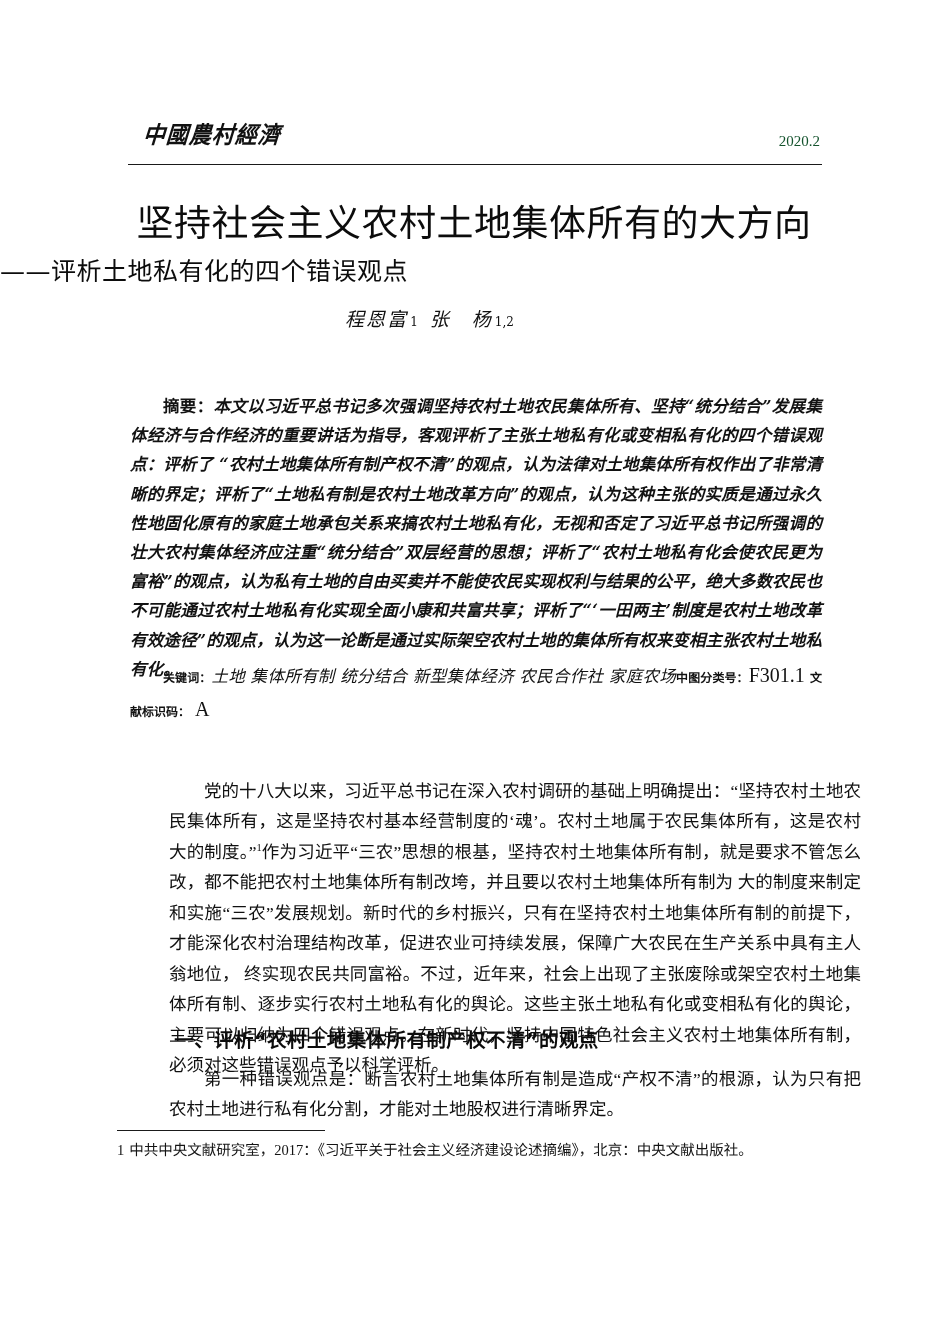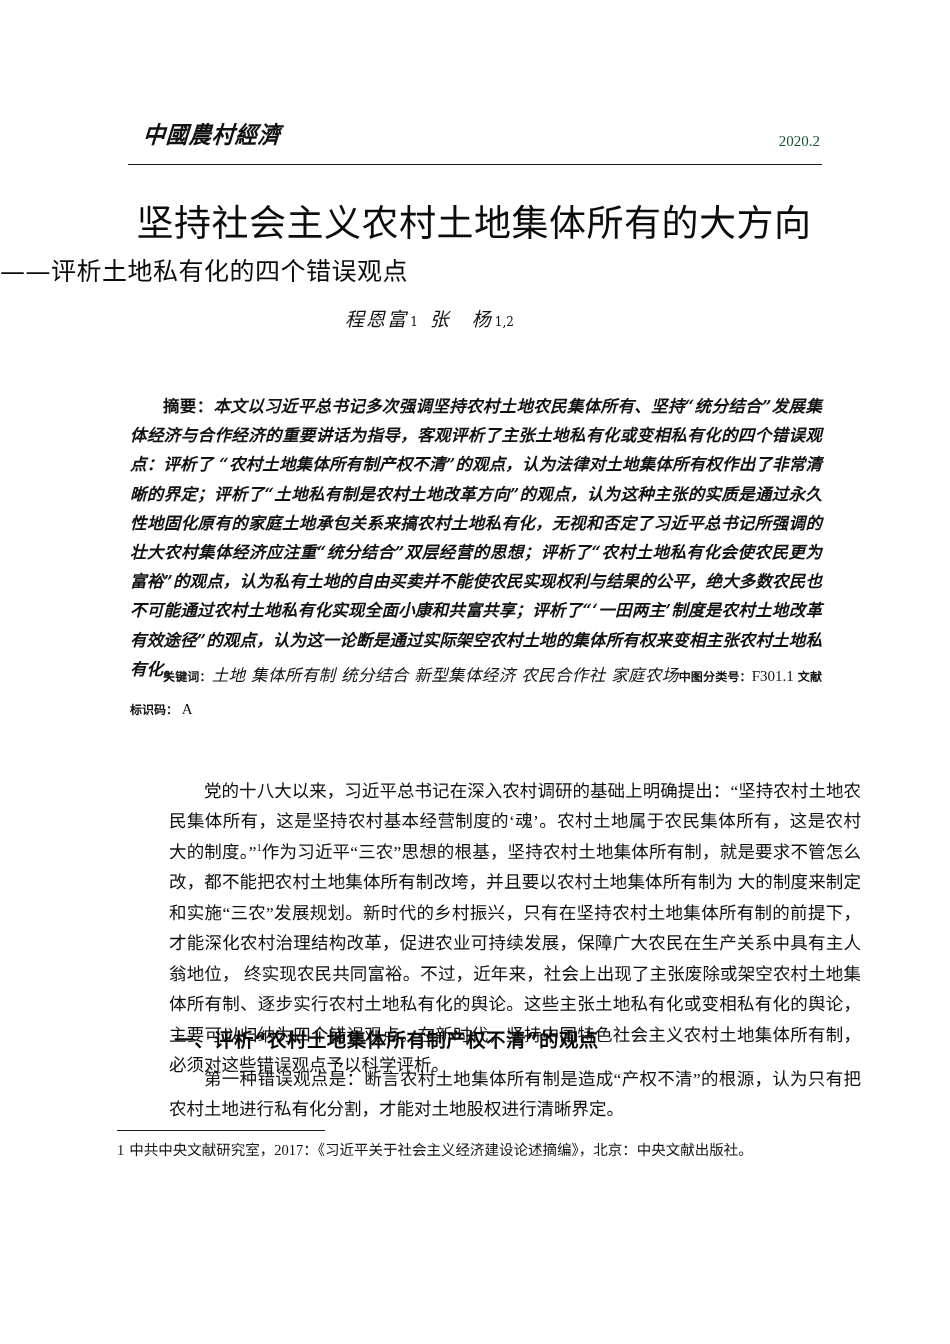--- a/index.html
+++ b/index.html
@@ -162,21 +162,21 @@
 
   .kw-terms {
     font-family: "DejaVu Serif", "Liberation Serif", serif;
     font-style: italic;
     font-size: 16.5px;
     letter-spacing: 0.2px;
   }
 
   .kw-value {
     font-family: "Liberation Serif", "DejaVu Serif", serif;
-    font-size: 15px;
+    font-size: 20px;
   }
 
   
   .body-para {
     position: absolute;
     left: 130px;
     width: 692px;
     font-family: "Liberation Serif", "DejaVu Serif", serif;
     font-size: 17.5px;
     line-height: 30.5px;

